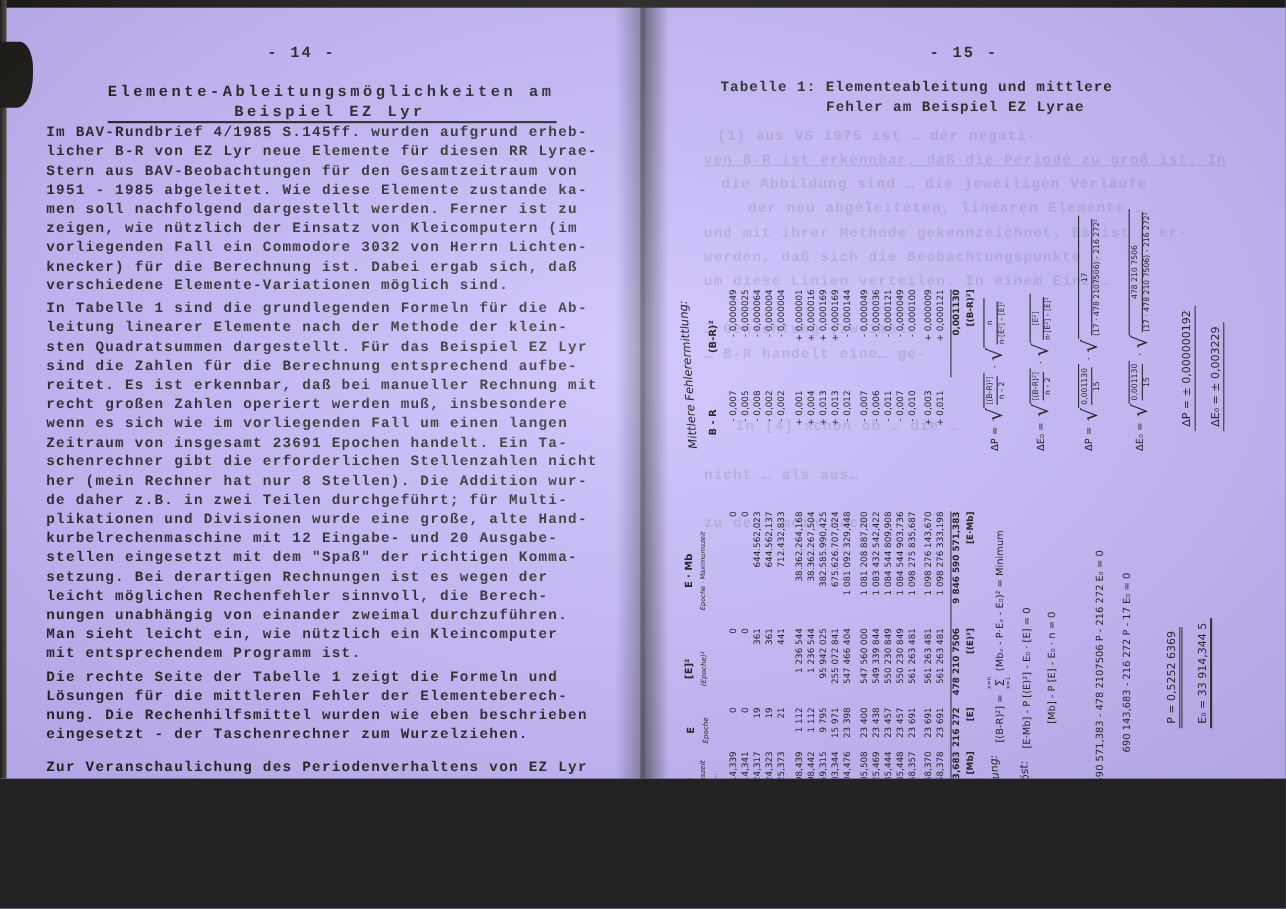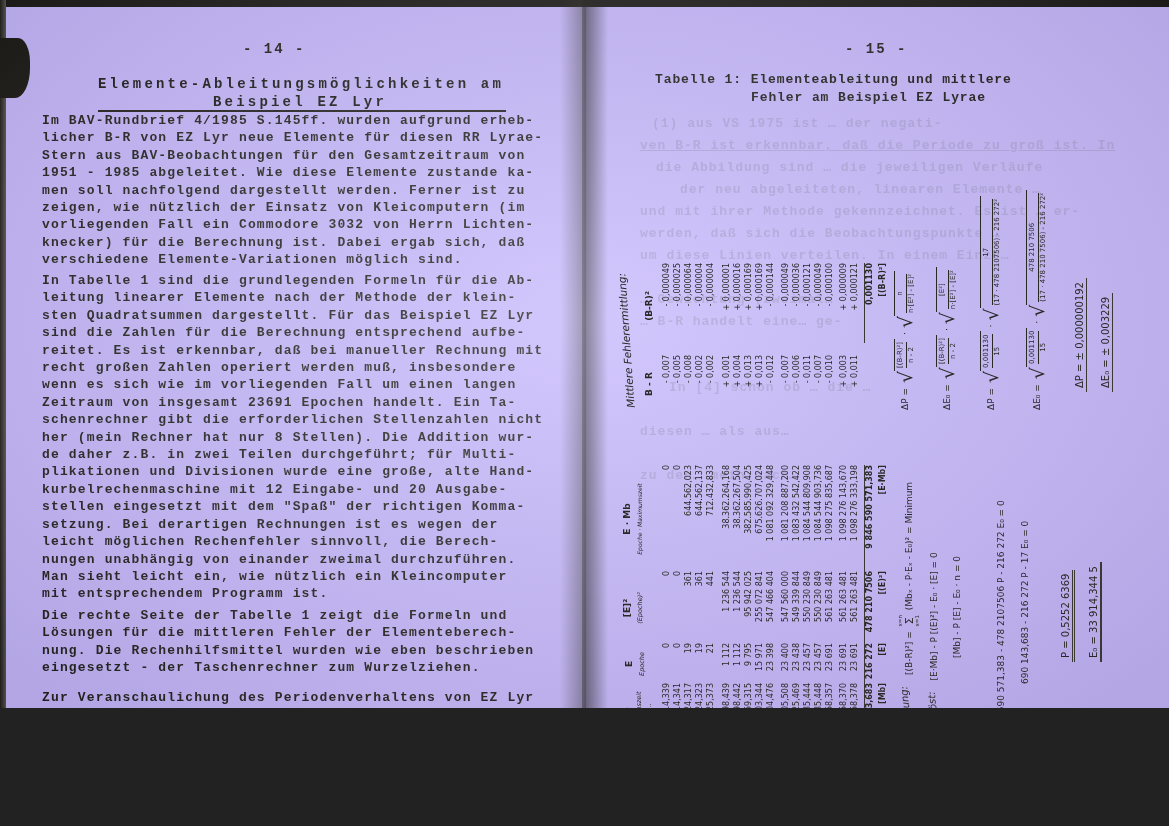--- a/index.html
+++ b/index.html
@@ -125,21 +125,21 @@
       <span class="ghost" style="left:652px;top:116px;">(1) aus VS 1975 ist … der negati-</span>
       <span class="ghost" style="left:640px;top:138px;text-decoration:underline;">ven B-R ist erkennbar, daß die Periode zu groß ist. In</span>
       <span class="ghost" style="left:656px;top:160px;">die Abbildung sind … die jeweiligen Verläufe</span>
       <span class="ghost" style="left:640px;top:182px;margin-left:40px;">der neu abgeleiteten, linearen Elemente …</span>
       <span class="ghost" style="left:640px;top:204px;">und mit ihrer Methode gekennzeichnet. Es ist … er-</span>
       <span class="ghost" style="left:640px;top:226px;">werden, daß sich die Beobachtungspunkte …</span>
       <span class="ghost" style="left:640px;top:248px;">um diese Linien verteilen. In einem Einze…</span>
       <span class="ghost" style="left:640px;top:292px;">… Gewichtung (zweimal…</span>
       <span class="ghost" style="left:640px;top:314px;">… B-R handelt eine… ge-</span>
       <span class="ghost" style="left:640px;top:380px;margin-left:29px;">In [4] schon ob … die …</span>
-      <span class="ghost" style="left:640px;top:424px;">diesen … als aus…</span>
+      <span class="ghost" style="left:640px;top:424px;">nicht … als aus…</span>
       <span class="ghost" style="left:640px;top:468px;">zu den… mein nach…</span>
     </div>
 
     <div class="rtable">
 
       <div class="hw colhead" style="left:0px;top:28px;width:30px;">Beob.</div>
       <div class="hw subhead" style="left:30px;top:20px;width:22px;">Lfd.</div>
       <div class="hw subhead" style="left:30px;top:29px;width:22px;">Nr.</div>
       <div class="hw colhead" style="left:54px;top:4px;width:62px;">Mb</div>
       <div class="hw subhead script" style="left:54px;top:17px;width:62px;">Maximumszeit</div>

